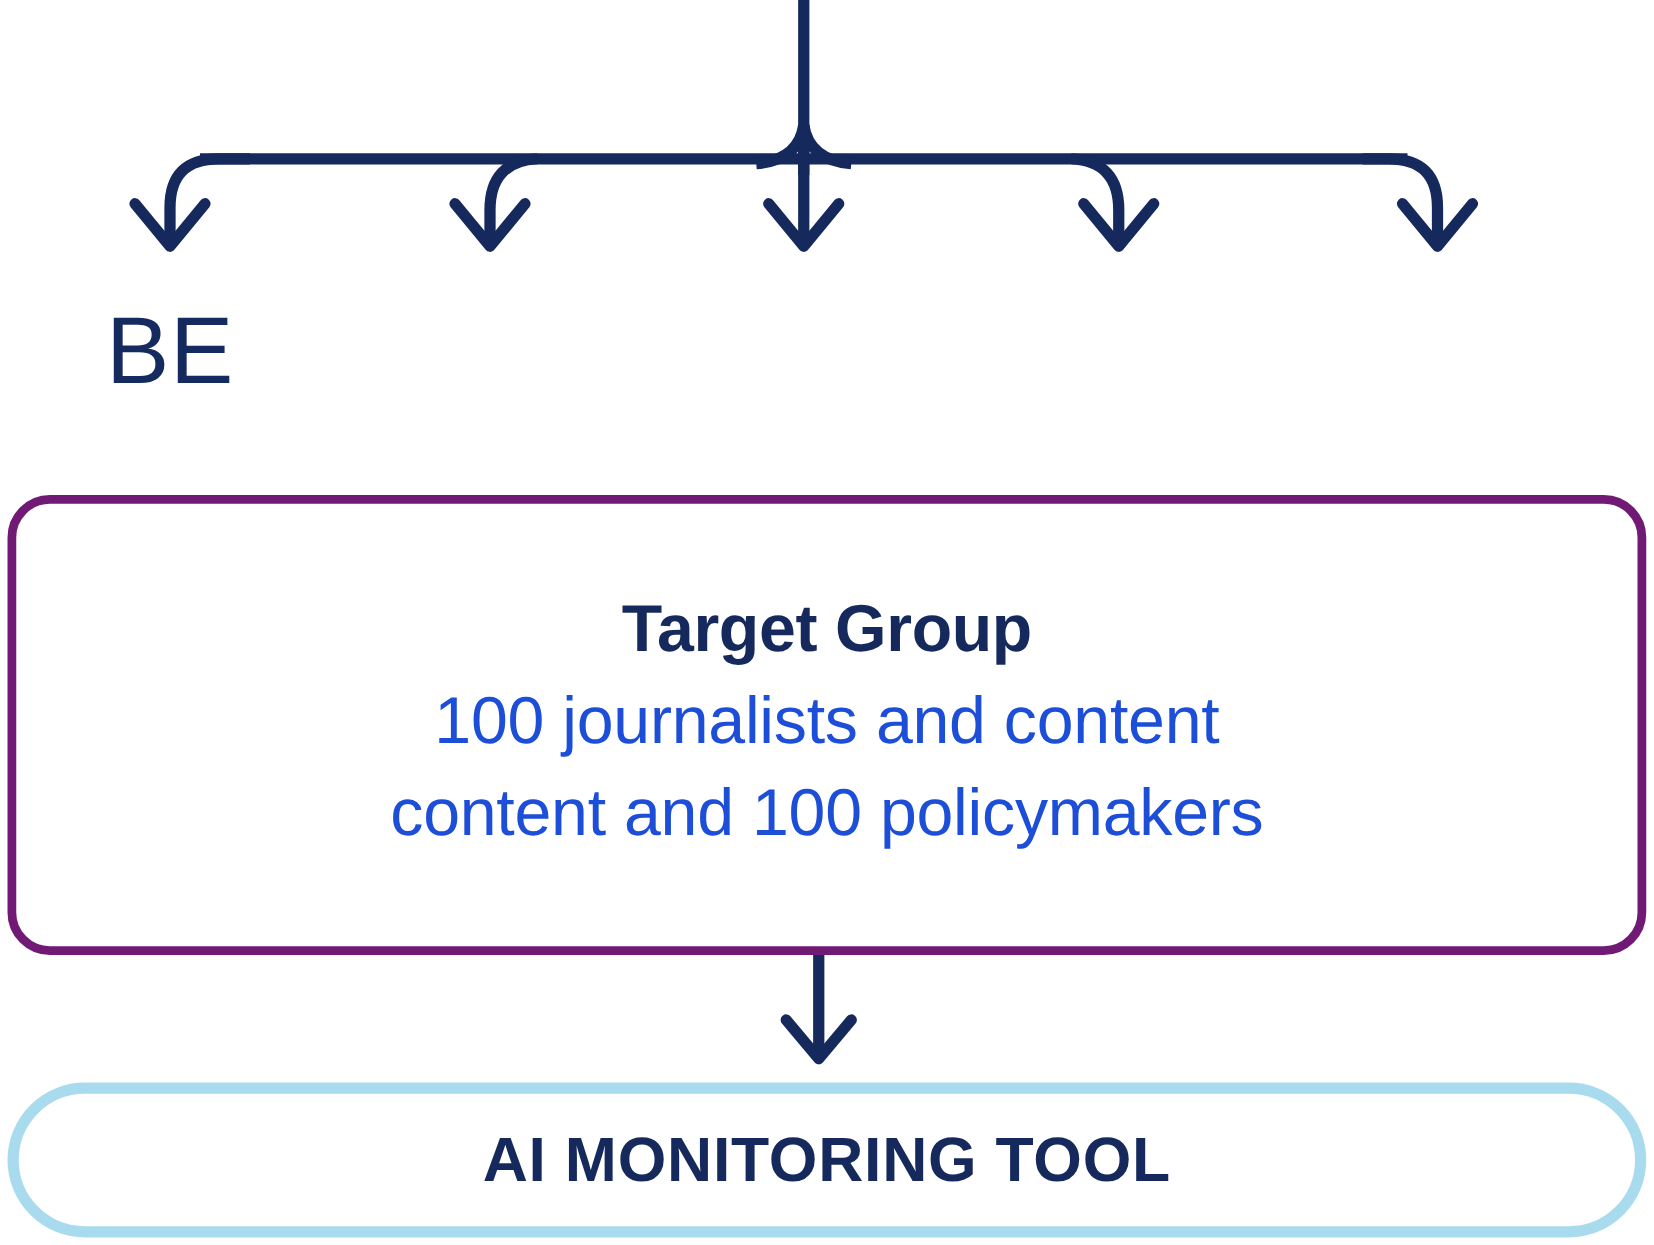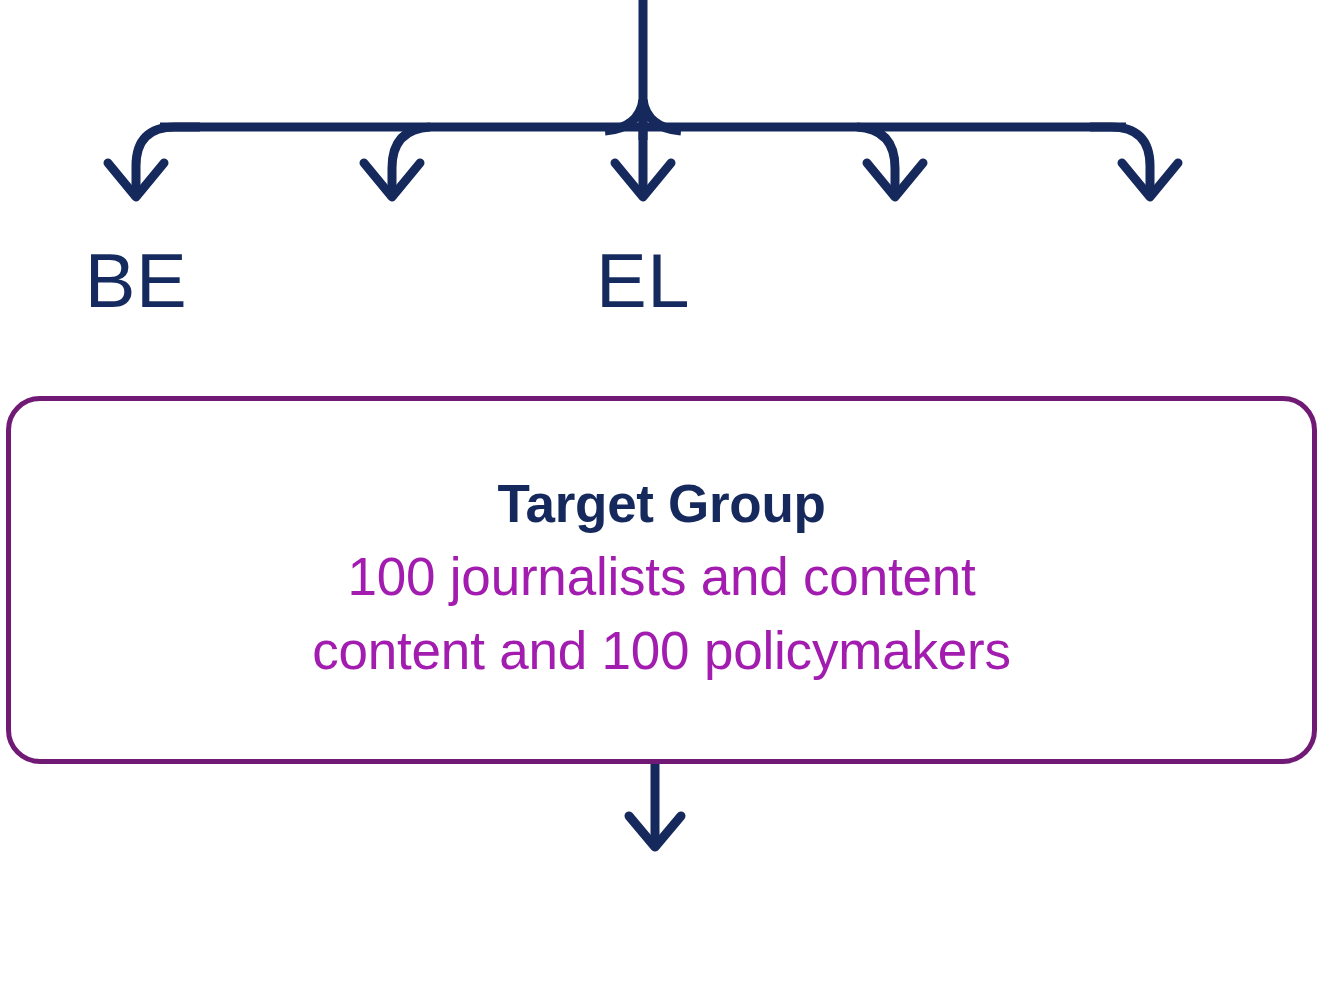--- a/index.html
+++ b/index.html
@@ -53,42 +53,42 @@
 
   
   #target-group-box {
     position: absolute;
     left: 6px;
     top: 396px;
     width: 1311px;
     height: 368px;
     box-sizing: border-box;
     background: #ffffff;
-    border: 5px solid #701a75;
+    border: 7px solid #701a75;
     border-radius: 34px;
     display: flex;
     flex-direction: column;
     align-items: center;
     justify-content: center;
   }
   #target-group-title {
     font-family: "Liberation Sans", sans-serif;
     font-size: 53px;
     font-weight: 700;
     line-height: 64px;
     color: #16295c;
     text-align: center;
     letter-spacing: -0.3px;
   }
   .target-group-line {
     font-family: "Liberation Sans", sans-serif;
     font-size: 53px;
     font-weight: 400;
     line-height: 74px;
-    color: #a21caf;
+    color: #1d4ed8;
     text-align: center;
     letter-spacing: -0.2px;
     white-space: nowrap;
   }
   #target-group-body {
     margin-top: 4px;
   }
 
   
   #ai-tool-box {
@@ -154,25 +154,27 @@
     </g>
 
     <g>
       <path d="M 655 764 L 655 846" fill="none" stroke="#16295c" stroke-width="9" stroke-linecap="butt"></path>
       <path d="M 629 816 L 655 847 L 681 816" fill="none" stroke="#16295c" stroke-width="9" stroke-linecap="round" stroke-linejoin="round"></path>
     </g>
   </svg>
 
   <div id="country-row">
     <div class="country-label" style="left:136px;">BE</div>
-    <div class="country-label" style="left:643px;">EL</div>
   </div>
 
   <div id="target-group-box">
     <div id="target-group-title">Target Group</div>
     <div id="target-group-body">
       <div class="target-group-line">100 journalists and content</div>
       <div class="target-group-line">content and 100 policymakers</div>
     </div>
   </div>
 
+  <div id="ai-tool-box">
+    <div id="ai-tool-label">AI MONITORING TOOL</div>
+  </div>
 
 </div>
 
 </body></html>

